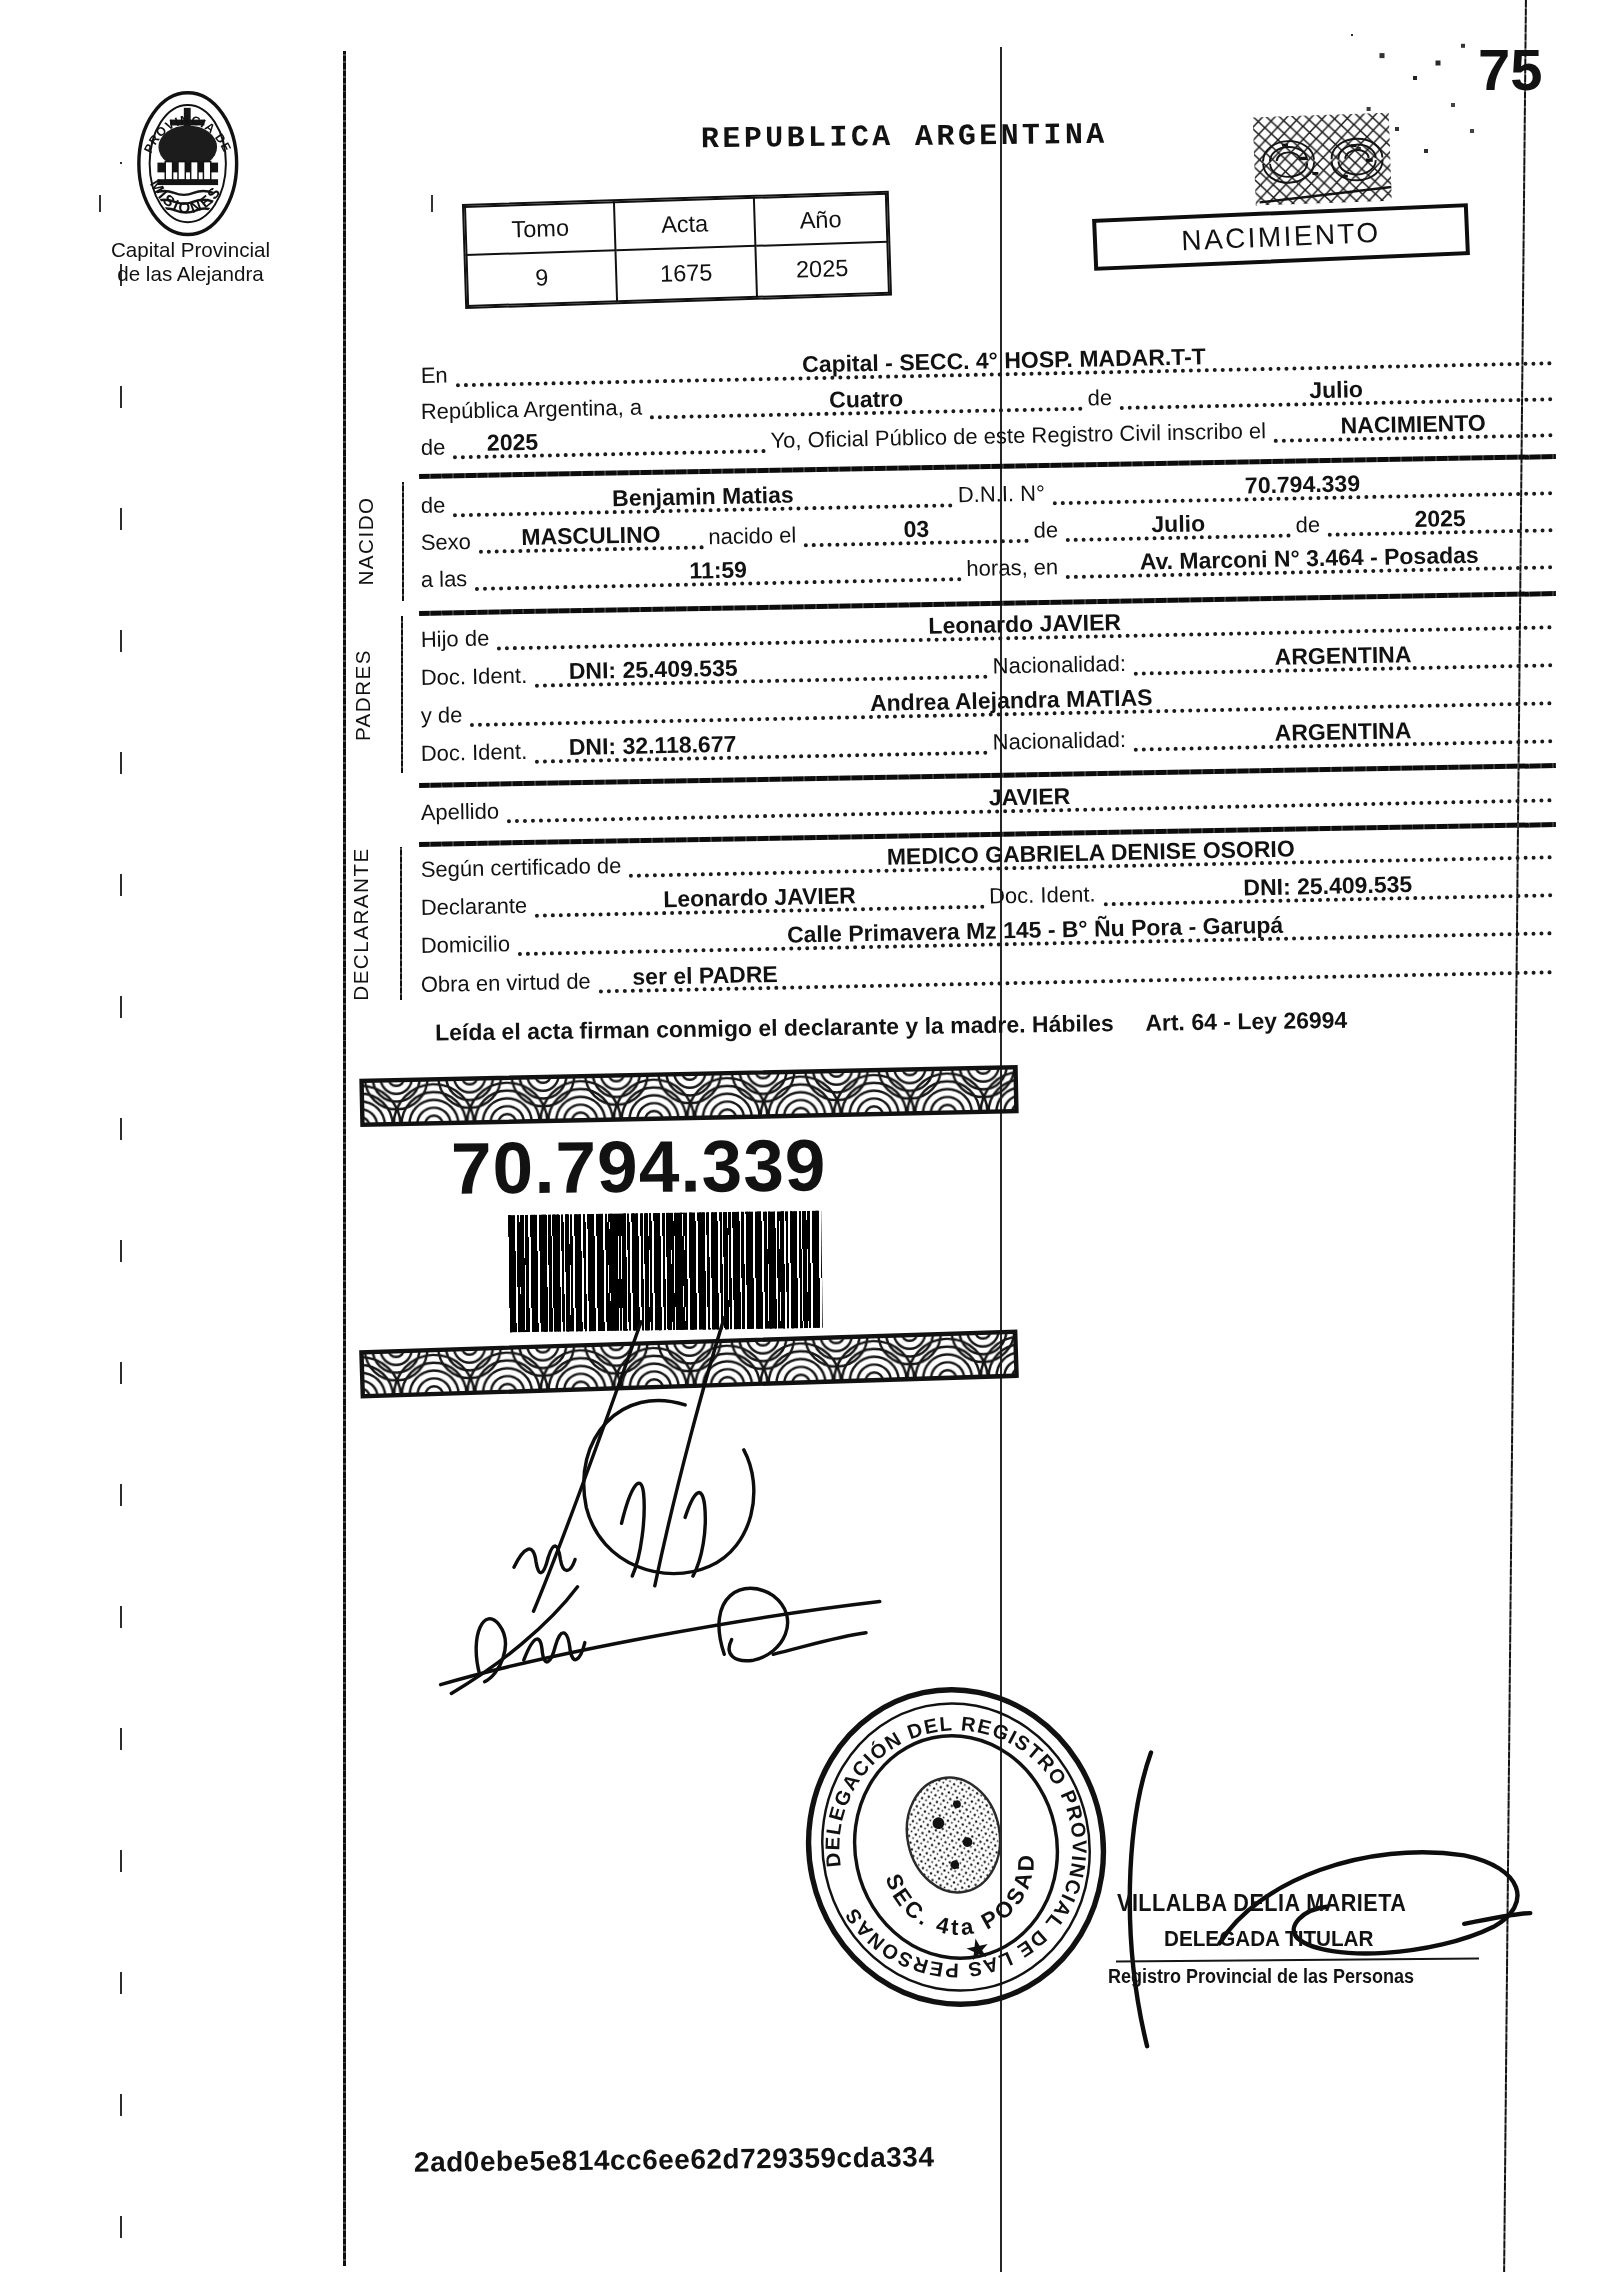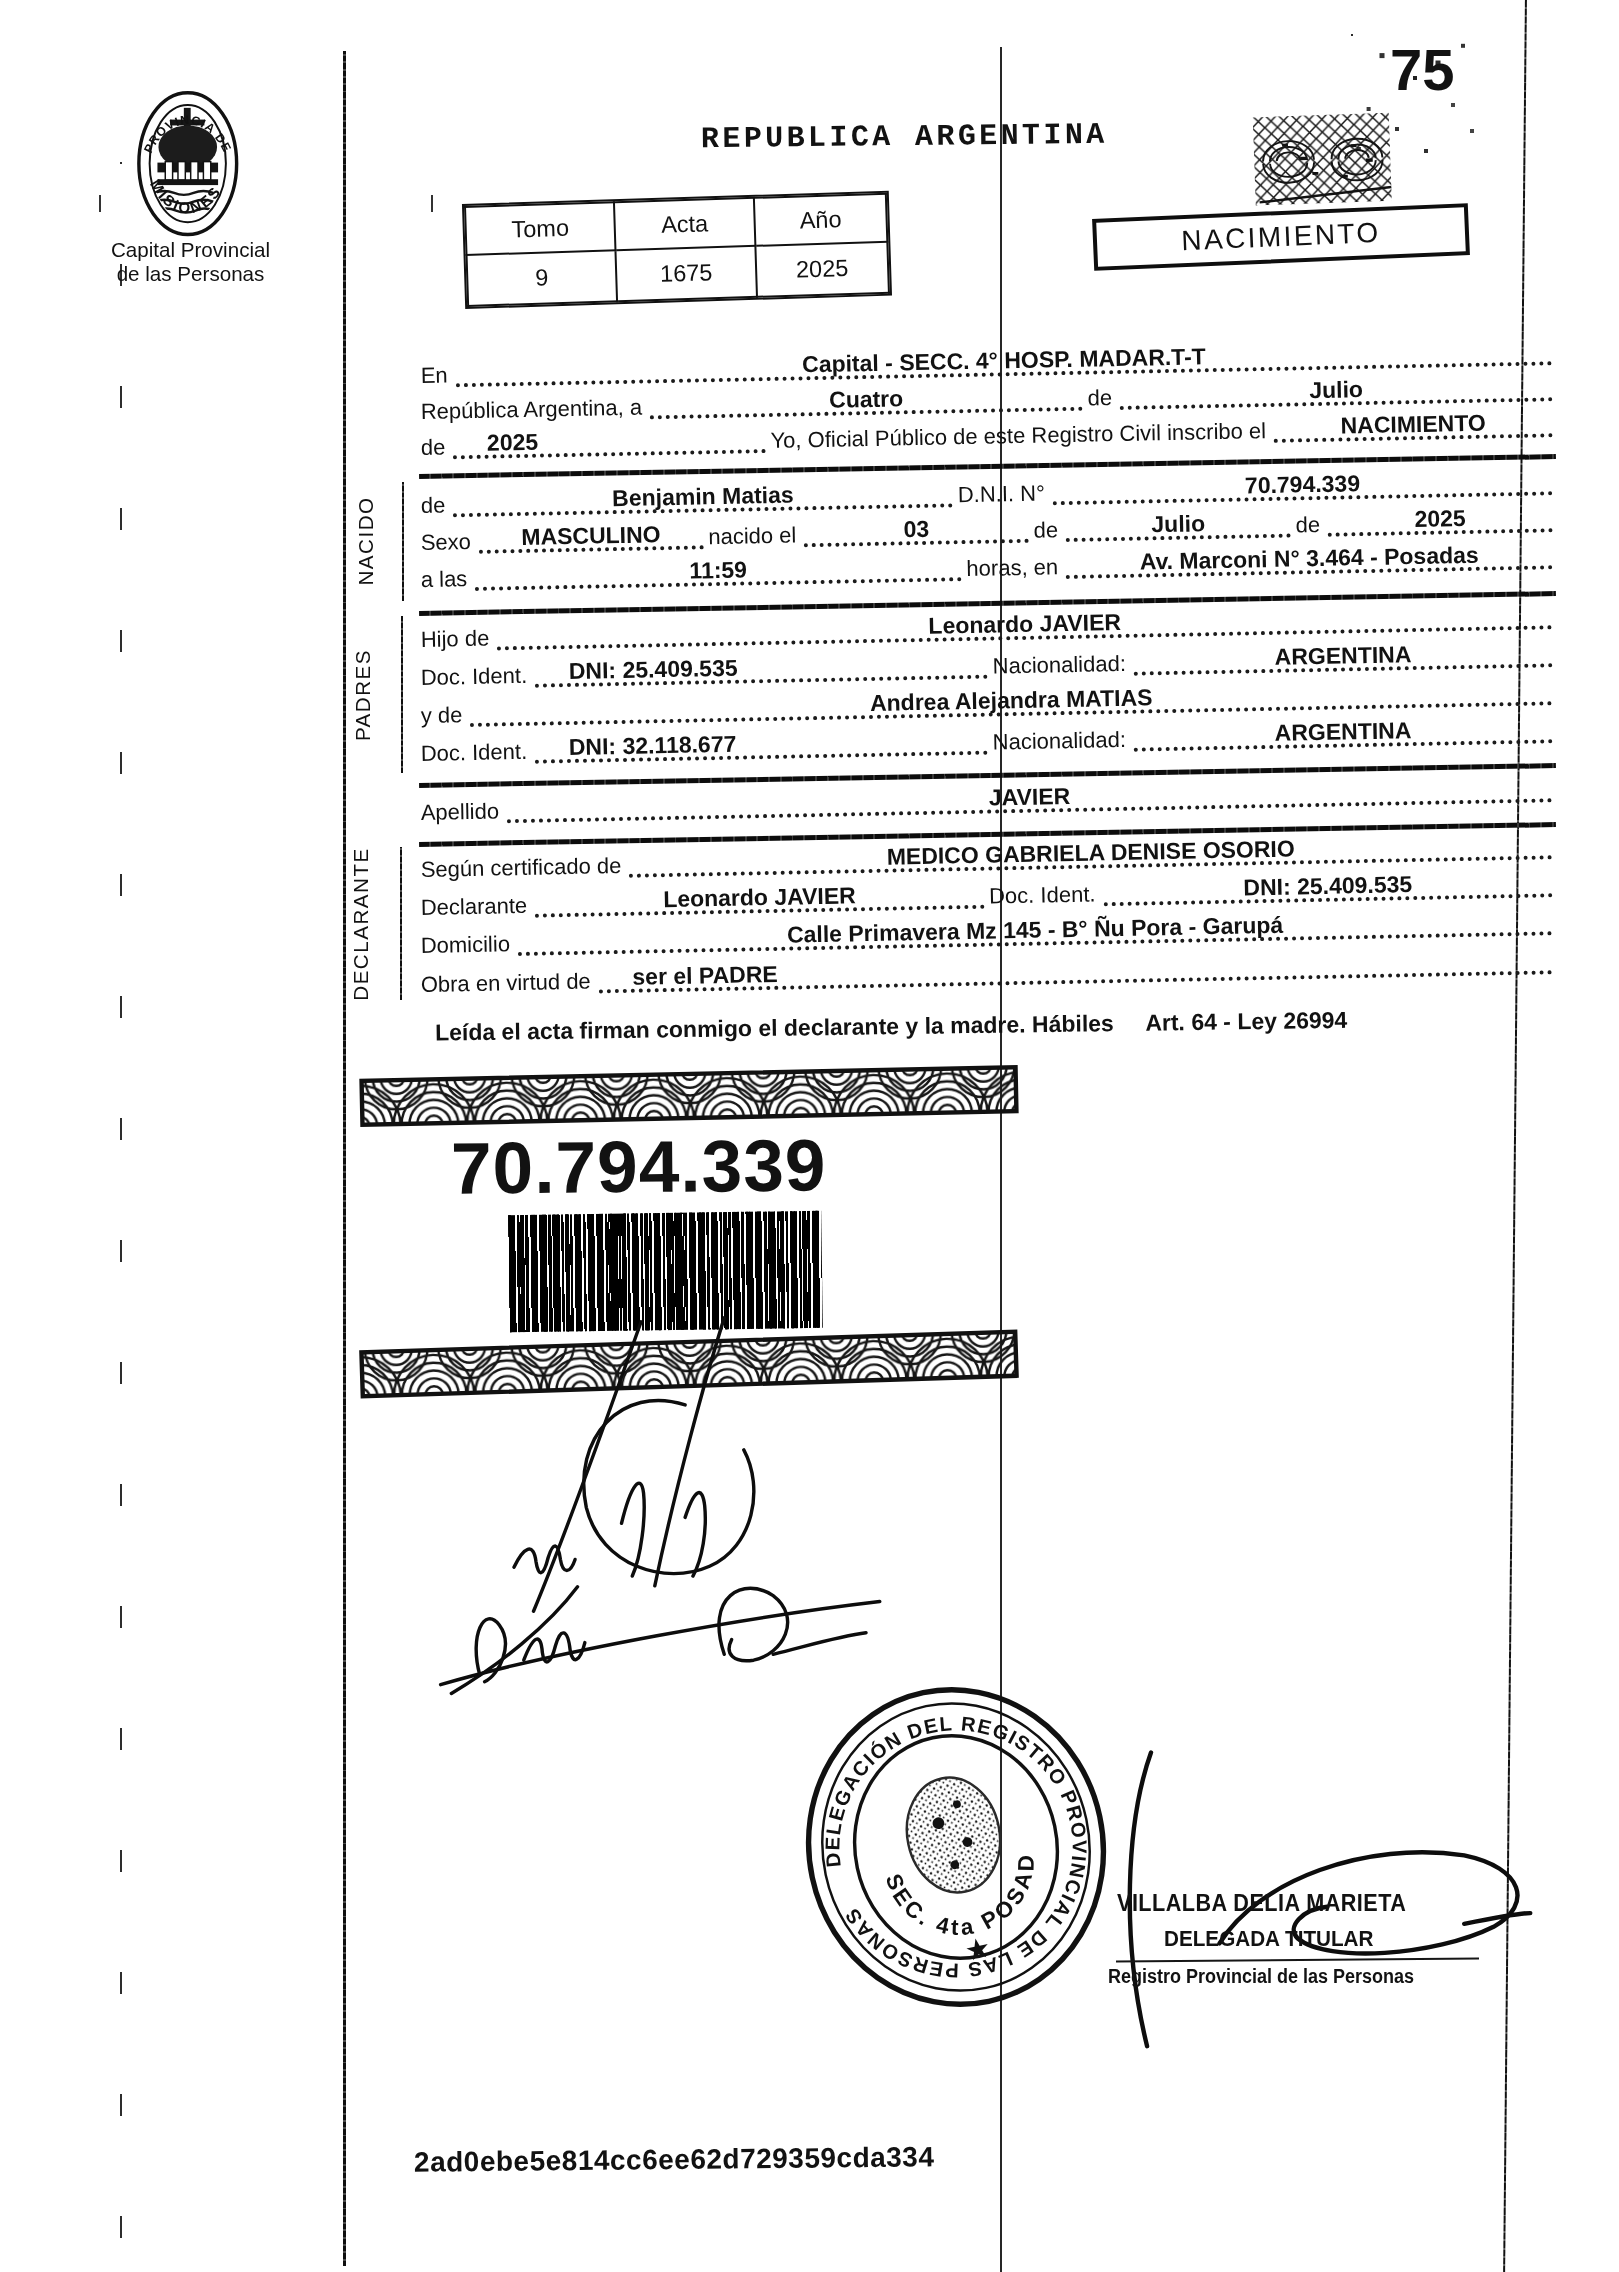--- a/index.html
+++ b/index.html
@@ -8,21 +8,21 @@
   .left-dash{position:absolute;left:120px;top:162px;width:2px;height:2076px;
     background:repeating-linear-gradient(0deg,#2d2d2d 0 21.5px,transparent 21.5px 122px);}
   .left-zigzag{position:absolute;left:343px;top:51px;width:2.9px;height:2215px;
     background:repeating-linear-gradient(0deg,#0f0f0f 0 5.4px,#4a4a4a 5.4px 7.3px);}
   .center-line{position:absolute;left:1000px;top:47px;width:1.5px;height:2226px;background:#262626;}
   .right-zigzag{position:absolute;left:1514px;top:-4.9px;width:2.4px;height:2286px;transform:rotate(0.55deg);
     background:repeating-linear-gradient(0deg,#111 0 6.4px,#555 6.4px 8.3px);}
   .bracket{position:absolute;width:2.4px;background:repeating-linear-gradient(0deg,#101010 0 4.9px,#4d4d4d 4.9px 6.9px);}
   .tickmark{position:absolute;width:2.4px;height:16.6px;background:#333;}
   
-  .page-number{position:absolute;left:1390px;top:41px;font-size:58px;font-weight:bold;line-height:1;}
+  .page-number{position:absolute;left:1478px;top:41px;font-size:58px;font-weight:bold;line-height:1;}
   .doc-title{position:absolute;left:701px;top:120px;font-family:"Liberation Mono",monospace;
     font-weight:bold;font-size:30px;letter-spacing:3.4px;white-space:nowrap;transform:rotate(-0.6deg);}
   .crest-caption{position:absolute;left:78px;top:238px;width:225px;text-align:center;
     font-size:20.6px;line-height:1.18;}
   .rec-table{position:absolute;left:464px;top:206px;border-collapse:collapse;transform:rotate(-1.8deg);
     transform-origin:left top;}
   .rec-table td{border:2.4px solid #111;text-align:center;font-size:23.5px;padding:0;}
   .rec-table{border:2px solid #111;outline:2.4px solid #111;}
   .rec-table tr:first-child td{height:46px;}
   .rec-table tr:last-child td{height:49px;}
@@ -132,21 +132,21 @@
     <text font-size="25" font-weight="bold" letter-spacing="2" fill="#111">
       <textPath href="#crestTop" startOffset="8">PROVINCIA DE</textPath>
     </text>
     <path id="crestBot" d="M26,168 A92,132 0 0 0 198,168" fill="none"></path>
     <text font-size="31" font-weight="bold" letter-spacing="5" fill="#111">
       <textPath href="#crestBot" startOffset="26">MISIONES</textPath>
     </text>
   </svg>
   <div class="crest-caption">
     <div>Capital Provincial</div>
-    <div>de las Personas</div>
+    <div>de las Alejandra</div>
   </div>
 
   <div class="doc-title">REPUBLICA ARGENTINA</div>
 
   <svg width="140" height="93" style="left:1253px;top:113px;transform:rotate(-2deg);" viewBox="0 0 285 190">
     <rect x="2" y="4" width="278" height="180" fill="url(#net)"></rect>
     <g stroke="#141414" stroke-width="4" fill="none">
       <path d="M20,95 a52,40 0 0 1 104,0 M34,95 a38,28 0 0 1 76,0 M48,95 a24,17 0 0 1 48,0"></path>
       <path d="M160,95 a52,40 0 0 1 104,0 M174,95 a38,28 0 0 1 76,0 M188,95 a24,17 0 0 1 48,0"></path>
       <path d="M20,100 a52,40 0 0 0 104,0 M34,100 a38,28 0 0 0 76,0"></path>

